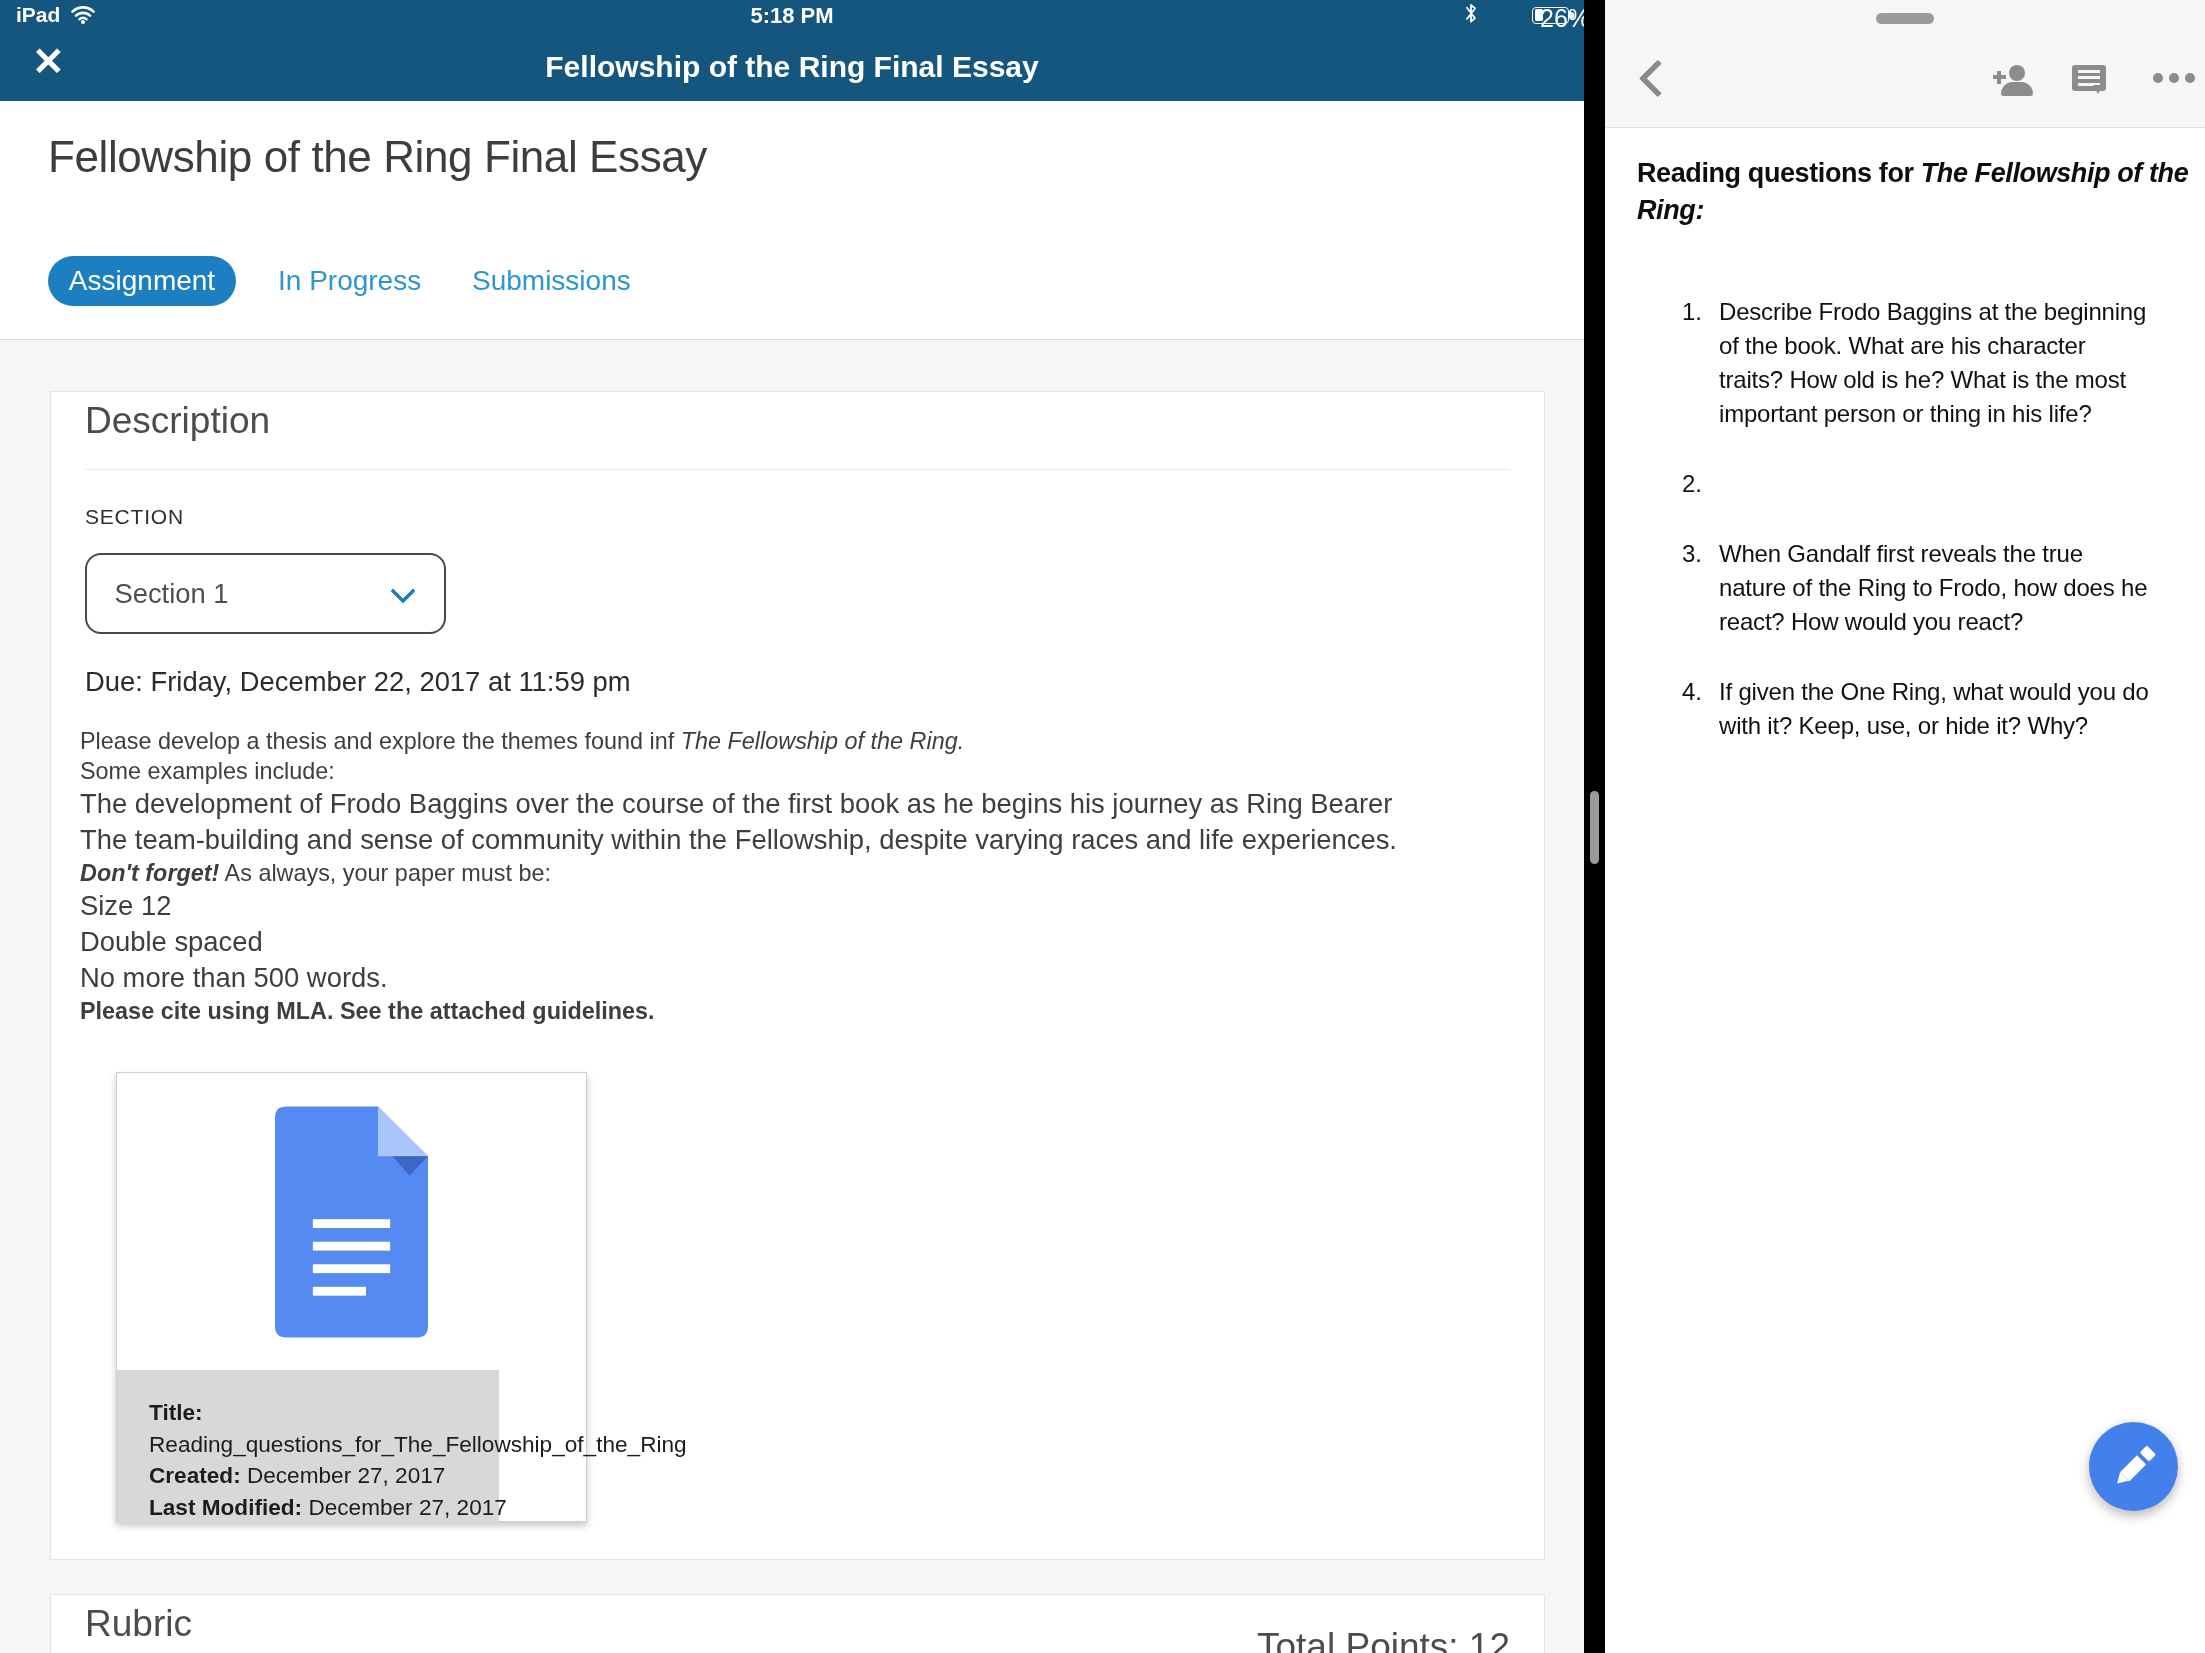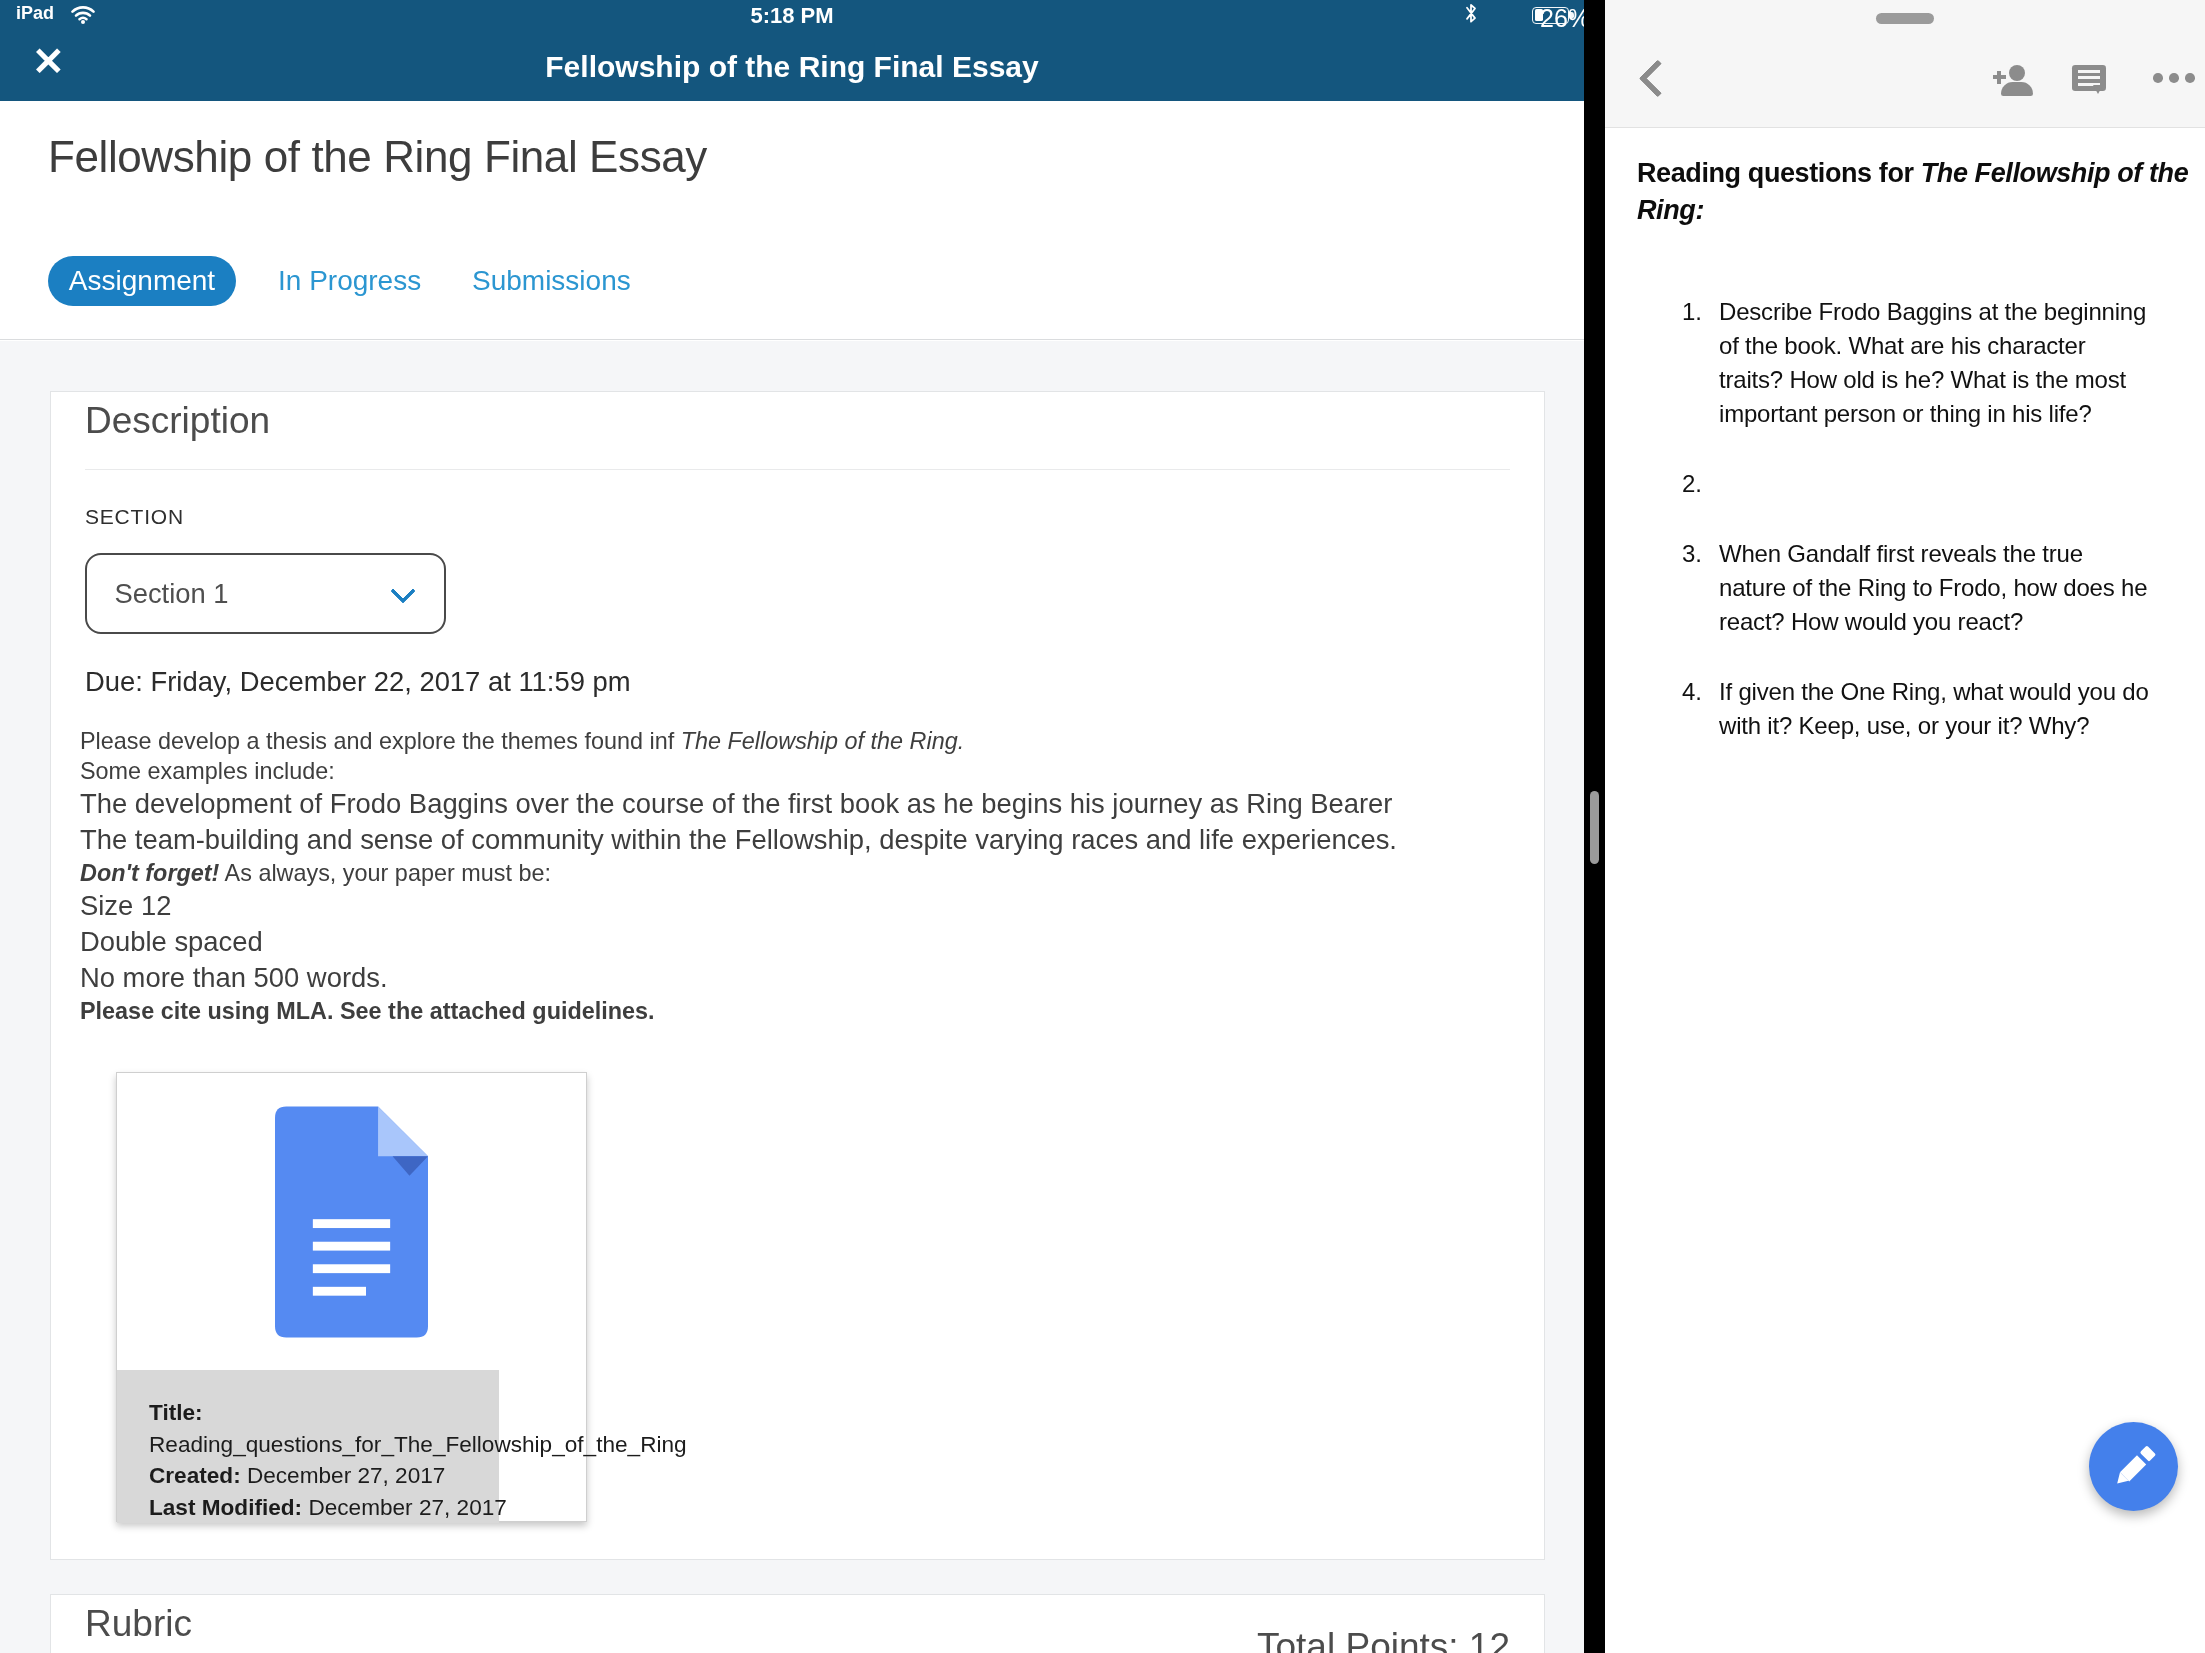--- a/index.html
+++ b/index.html
@@ -5,21 +5,21 @@
   * { margin:0; padding:0; box-sizing:border-box; }
   html,body { width:2205px; height:1653px; overflow:hidden; background:#000;
               font-family:"Liberation Sans", sans-serif; }
   #screen { position:relative; width:2205px; height:1653px; }
 
   
   #left-panel { position:absolute; left:0; top:0; width:1584px; height:1653px; background:#fff; }
 
   .appbar { position:absolute; left:0; top:0; width:1584px; height:101px; background:#14567E; color:#fff; }
   .statusrow { position:absolute; left:0; top:0; width:100%; height:27.4px; }
-  .device-label { position:absolute; left:16px; top:3.2px; font-size:18px; font-weight:600; }
+  .device-label { position:absolute; left:16px; top:3.2px; font-size:21px; font-weight:600; }
   .wifi { position:absolute; left:71px; top:4.8px; }
   .status-time { position:absolute; left:0; top:3.2px; width:100%; text-align:center; font-size:22px; font-weight:600; }
   .bt { position:absolute; left:1463px; top:2.4px; }
   .bat-pct { position:absolute; left:1540px; top:4px; font-size:25px; }
   .battery { position:absolute; left:1532px; top:6.5px; width:37px; height:17px;
              border:1.6px solid rgba(255,255,255,.95); border-radius:4px; }
   .battery .fill { position:absolute; left:1.6px; top:1.6px; bottom:1.6px; width:9px; background:#fff; border-radius:1.6px; }
   .battery .nub { position:absolute; right:-5.7px; top:4px; width:4px; height:7.3px;
                   background:rgba(255,255,255,.95); border-radius:0 2.4px 2.4px 0; }
   .close-x { position:absolute; left:32px; top:42px; font-size:39px; font-weight:700; line-height:39px; cursor:pointer; }
@@ -260,21 +260,21 @@
           <div class="q-text">
             <div class="ql">When Gandalf first reveals the true</div>
             <div class="ql">nature of the Ring to Frodo, how does he</div>
             <div class="ql">react? How would you react?</div>
           </div>
         </div>
         <div class="q-item">
           <div class="q-num">4.</div>
           <div class="q-text">
             <div class="ql">If given the One Ring, what would you do</div>
-            <div class="ql">with it? Keep, use, or your it? Why?</div>
+            <div class="ql">with it? Keep, use, or hide it? Why?</div>
           </div>
         </div>
       </div>
 
     <div class="fab">
       <div class="pencil">
         <span class="p-eraser"></span>
           <span class="p-bar"></span>
           <span class="p-tip"></span>
       </div>

